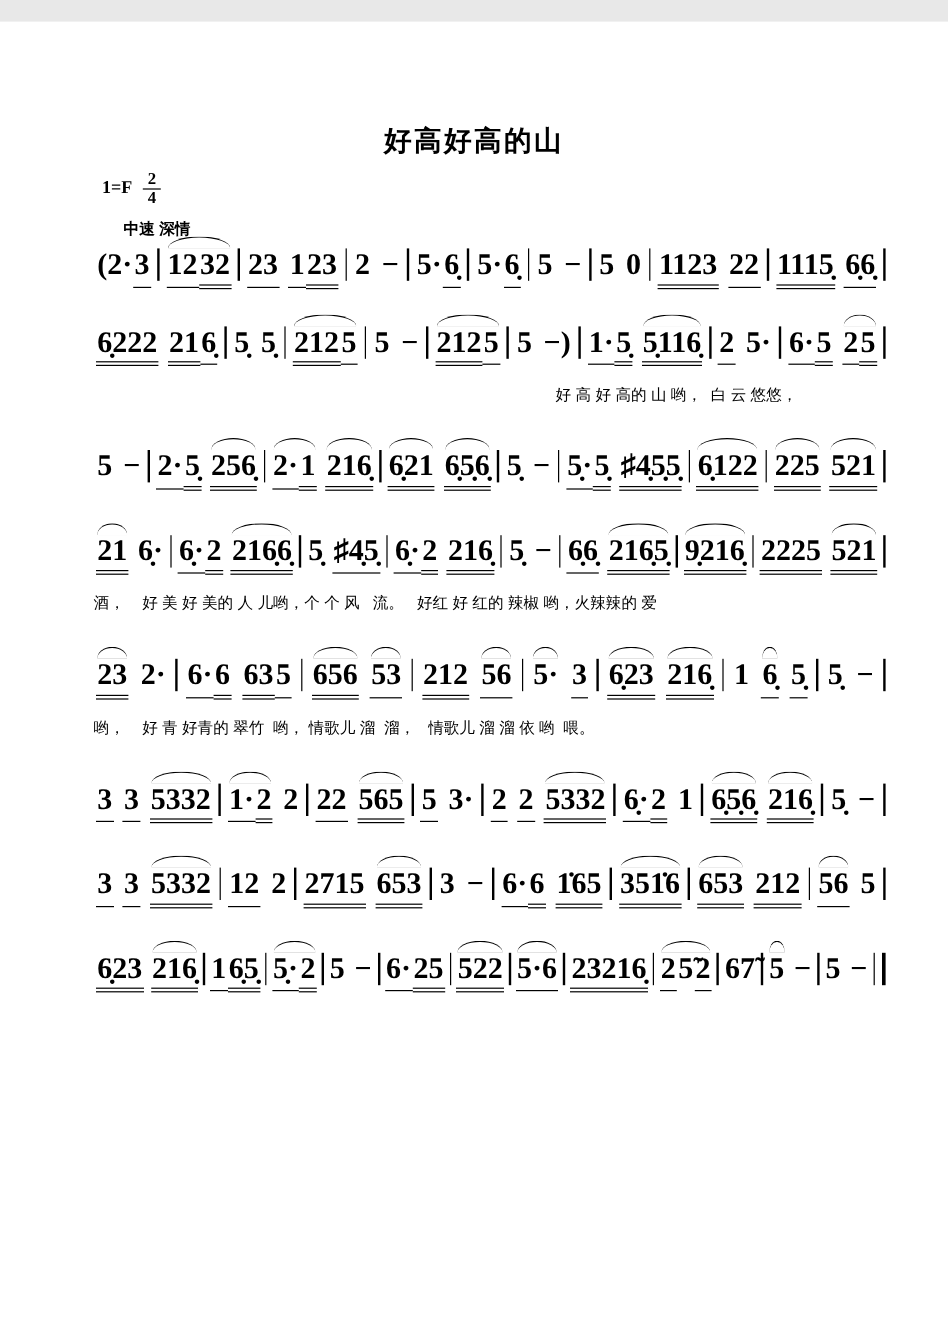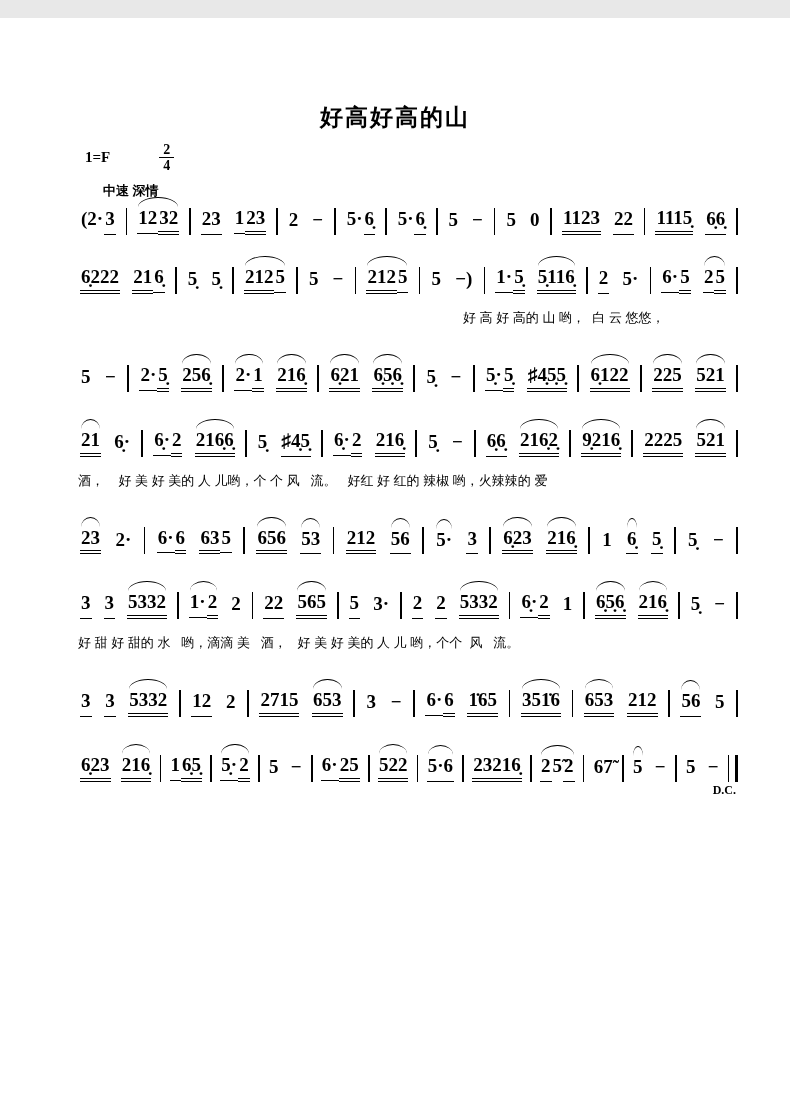--- a/index.html
+++ b/index.html
@@ -8,39 +8,39 @@
     position:relative;box-sizing:border-box;overflow:hidden;
     color:#000;font-family:"Liberation Serif", serif;
   }
   .title{
     position:absolute;top:84px;left:0;width:100%;text-align:center;
     font-weight:bold;font-size:23px;letter-spacing:2px;
     font-family:"Liberation Sans", sans-serif;
   }
   .keysig{
     position:absolute;left:85px;top:124px;font-size:15px;font-weight:bold;
-    display:flex;align-items:center;gap:40px;
+    display:flex;align-items:center;
   }
   .frac{display:inline-block;text-align:center;margin-left:9px;font-size:14px;line-height:1.1;}
   .frac .num{display:block;border-bottom:1.5px solid #000;padding:0 4px;}
   .frac .den{display:block;}
   .tempo{
     position:absolute;left:103px;top:164px;font-size:13px;font-weight:bold;
     font-family:"Liberation Sans", sans-serif;
   }
   .credits{
     position:absolute;right:48px;top:126px;font-size:13px;line-height:1.6;
     font-family:"Liberation Sans", sans-serif;text-align:left;
   }
   .score{position:absolute;top:176px;left:78px;right:52px;}
   .line-block{position:relative;margin-bottom:24px;}
   .line-block.no-lyrics{margin-bottom:18px;}
   .m-row{
-    display:flex;justify-content:space-between;align-items:flex-end;
-    font-weight:bold;font-size:19px;padding-top:13px;
+    display:flex;justify-content:space-between;align-items:flex-start;
+    font-weight:bold;font-size:25px;padding-top:13px;
     font-family:"Liberation Serif", serif;white-space:nowrap;
   }
   .grp{position:relative;display:inline-block;margin:0 2px;}
   .seg{display:inline-block;padding:0 1px 4px 1px;line-height:1.1;}
   .u1{border-bottom:1.7px solid #000;}
   .u2{border-bottom:4.6px double #000;padding-bottom:2px;}
   .arc{
     position:absolute;top:-10px;left:1px;right:1px;height:9px;
     border-top:1.7px solid #000;border-radius:50% 50% 0 0/100% 100% 0 0;
   }
@@ -173,21 +173,21 @@
           <span class="grp"><span class="seg u0">5̣</span></span>
           <span class="grp"><span class="seg u1">♯4̣5̣</span></span>
           <span class="bar"></span>
           <span class="grp"><span class="seg u1">6̣·</span><span class="seg u2">2</span></span>
           <span class="grp"><span class="seg u2">216̣</span></span>
           <span class="bar"></span>
           <span class="grp"><span class="seg u0">5̣</span></span>
           <span class="grp"><span class="seg u0">−</span></span>
           <span class="bar"></span>
           <span class="grp"><span class="seg u1">6̣6̣</span></span>
-          <span class="grp"><span class="arc"></span><span class="seg u2">216̣2̣</span></span>
+          <span class="grp"><span class="arc"></span><span class="seg u2">216̣5̣</span></span>
           <span class="bar"></span>
           <span class="grp"><span class="arc"></span><span class="seg u2">9̣216̣</span></span>
           <span class="bar"></span>
           <span class="grp"><span class="seg u2">2225</span></span>
           <span class="grp"><span class="arc"></span><span class="seg u2">521</span></span>
           <span class="bar"></span>
         </div>
         <div class="lyr" style="padding-left: 0px;">酒，    好 美 好 美的 人 儿哟，个 个 风   流。   好红 好 红的 辣椒 哟，火辣辣的 爱</div>
       </div>
       <div class="line-block">
@@ -211,20 +211,21 @@
           <span class="grp"><span class="arc"></span><span class="seg u2">216̣</span></span>
           <span class="bar"></span>
           <span class="grp"><span class="seg u0">1</span></span>
           <span class="grp"><span class="arc"></span><span class="seg u1">6̣</span></span>
           <span class="grp"><span class="seg u1">5̣</span></span>
           <span class="bar"></span>
           <span class="grp"><span class="seg u0">5̣</span></span>
           <span class="grp"><span class="seg u0">−</span></span>
           <span class="bar"></span>
         </div>
+        <div class="lyr" style="padding-left: 0px;">哟，    好 青 好青的 翠竹  哟， 情歌儿 溜  溜，   情歌儿 溜 溜 依 哟  喂。</div>
       </div>
       <div class="line-block">
         <div class="m-row">
           <span class="grp"><span class="seg u1">3</span></span>
           <span class="grp"><span class="seg u1">3</span></span>
           <span class="grp"><span class="arc"></span><span class="seg u2">5332</span></span>
           <span class="bar"></span>
           <span class="grp"><span class="arc"></span><span class="seg u1">1·</span><span class="seg u2">2</span></span>
           <span class="grp"><span class="seg u0">2</span></span>
           <span class="bar"></span>
@@ -241,21 +242,20 @@
           <span class="grp"><span class="seg u1">6̣·</span><span class="seg u2">2</span></span>
           <span class="grp"><span class="seg u0">1</span></span>
           <span class="bar"></span>
           <span class="grp"><span class="arc"></span><span class="seg u2">6̣5̣6̣</span></span>
           <span class="grp"><span class="arc"></span><span class="seg u2">216̣</span></span>
           <span class="bar"></span>
           <span class="grp"><span class="seg u0">5̣</span></span>
           <span class="grp"><span class="seg u0">−</span></span>
           <span class="bar"></span>
         </div>
-        <div class="lyr" style="padding-left: 0px;">好 甜 好 甜的 水   哟，滴滴 美   酒，   好 美 好 美的 人 儿 哟，个个  风   流。</div>
       </div>
       <div class="line-block">
         <div class="m-row">
           <span class="grp"><span class="seg u1">3</span></span>
           <span class="grp"><span class="seg u1">3</span></span>
           <span class="grp"><span class="arc"></span><span class="seg u2">5332</span></span>
           <span class="bar"></span>
           <span class="grp"><span class="seg u1">12</span></span>
           <span class="grp"><span class="seg u0">2</span></span>
           <span class="bar"></span>
@@ -302,16 +302,15 @@
           <span class="bar"></span>
           <span class="grp"><span class="seg u0">67̃</span></span>
           <span class="bar"></span>
           <span class="grp"><span class="arc"></span><span class="seg u0">5</span></span>
           <span class="grp"><span class="seg u0">−</span></span>
           <span class="bar"></span>
           <span class="grp"><span class="seg u0">5</span></span>
           <span class="grp"><span class="seg u0">−</span></span>
           <span class="bar final"></span>
         </div>
-        <div class="dc">D.C.</div>
       </div>
     </div>
 </div>
 
 </body></html>

